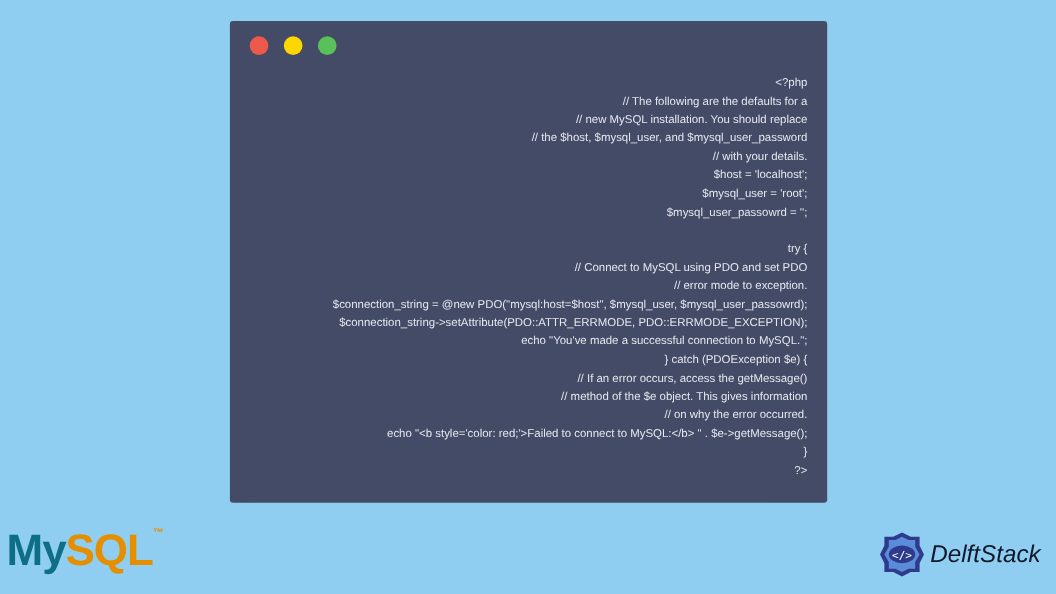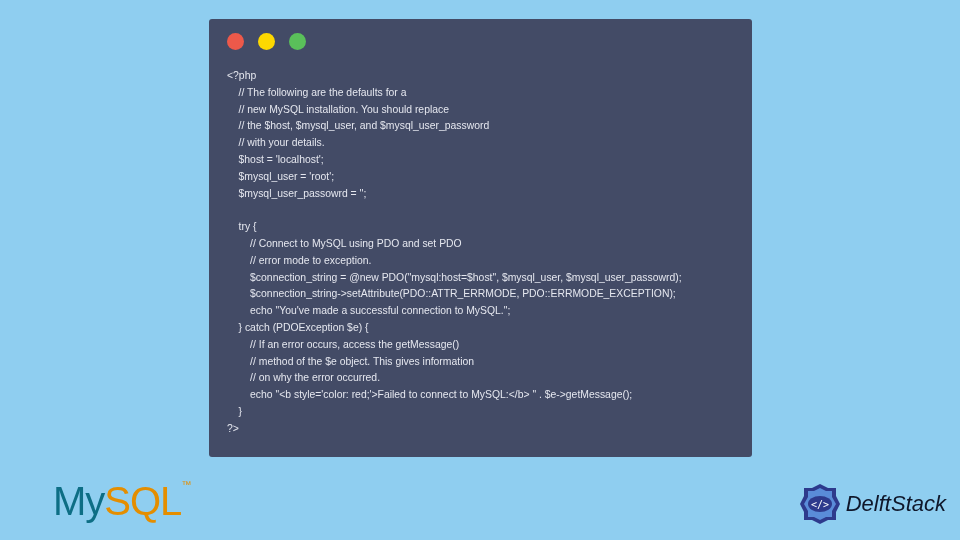--- a/index.html
+++ b/index.html
@@ -13,20 +13,21 @@
   }
   .code-window {
     position: absolute;
     left: 209px;
     top: 19px;
     width: 543px;
     height: 438px;
     background: #434b66;
     border-radius: 3px;
     padding: 14px 18px;
+    text-align: right;
   }
   .traffic-lights {
     display: flex;
     gap: 14px;
     margin-bottom: 18px;
   }
   .light {
     width: 17px;
     height: 17px;
     border-radius: 50%;
@@ -39,23 +40,22 @@
     font-size: 10.4px;
     line-height: 16.8px;
     font-family: Arial, sans-serif;
     white-space: pre;
   }
   .mysql-logo {
     position: absolute;
     left: 6px;
     bottom: 16px;
     font-size: 40px;
-    font-weight: 400;
+    font-weight: 700;
     letter-spacing: -1px;
-    margin-left: 47px;
   }
   .mysql-logo .my { color: #0d6e85; }
   .mysql-logo .sql { color: #e48e00; }
   .mysql-logo .tm { color: #e48e00; font-size: 10px; vertical-align: text-top; }
   .delft-logo {
     position: absolute;
     right: 14px;
     bottom: 14px;
     display: flex;
     align-items: center;

